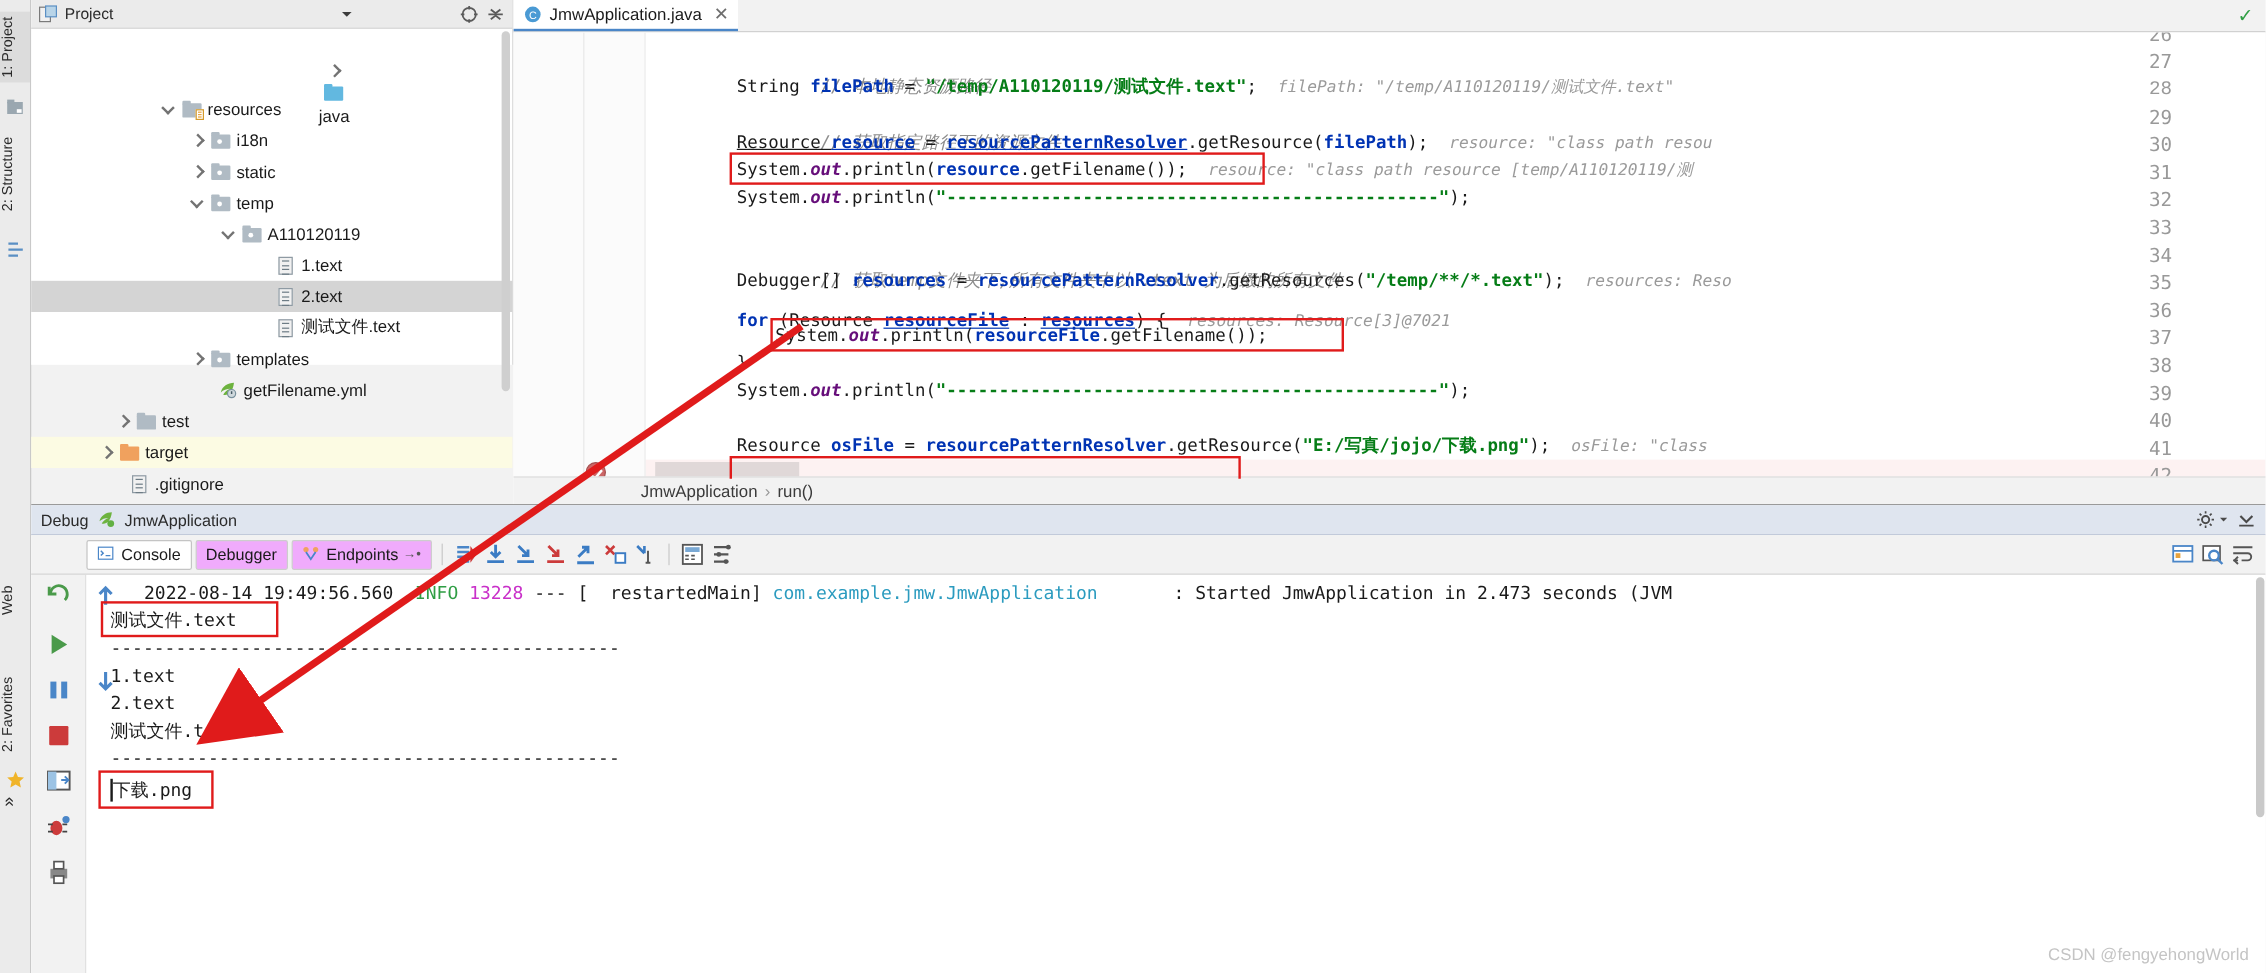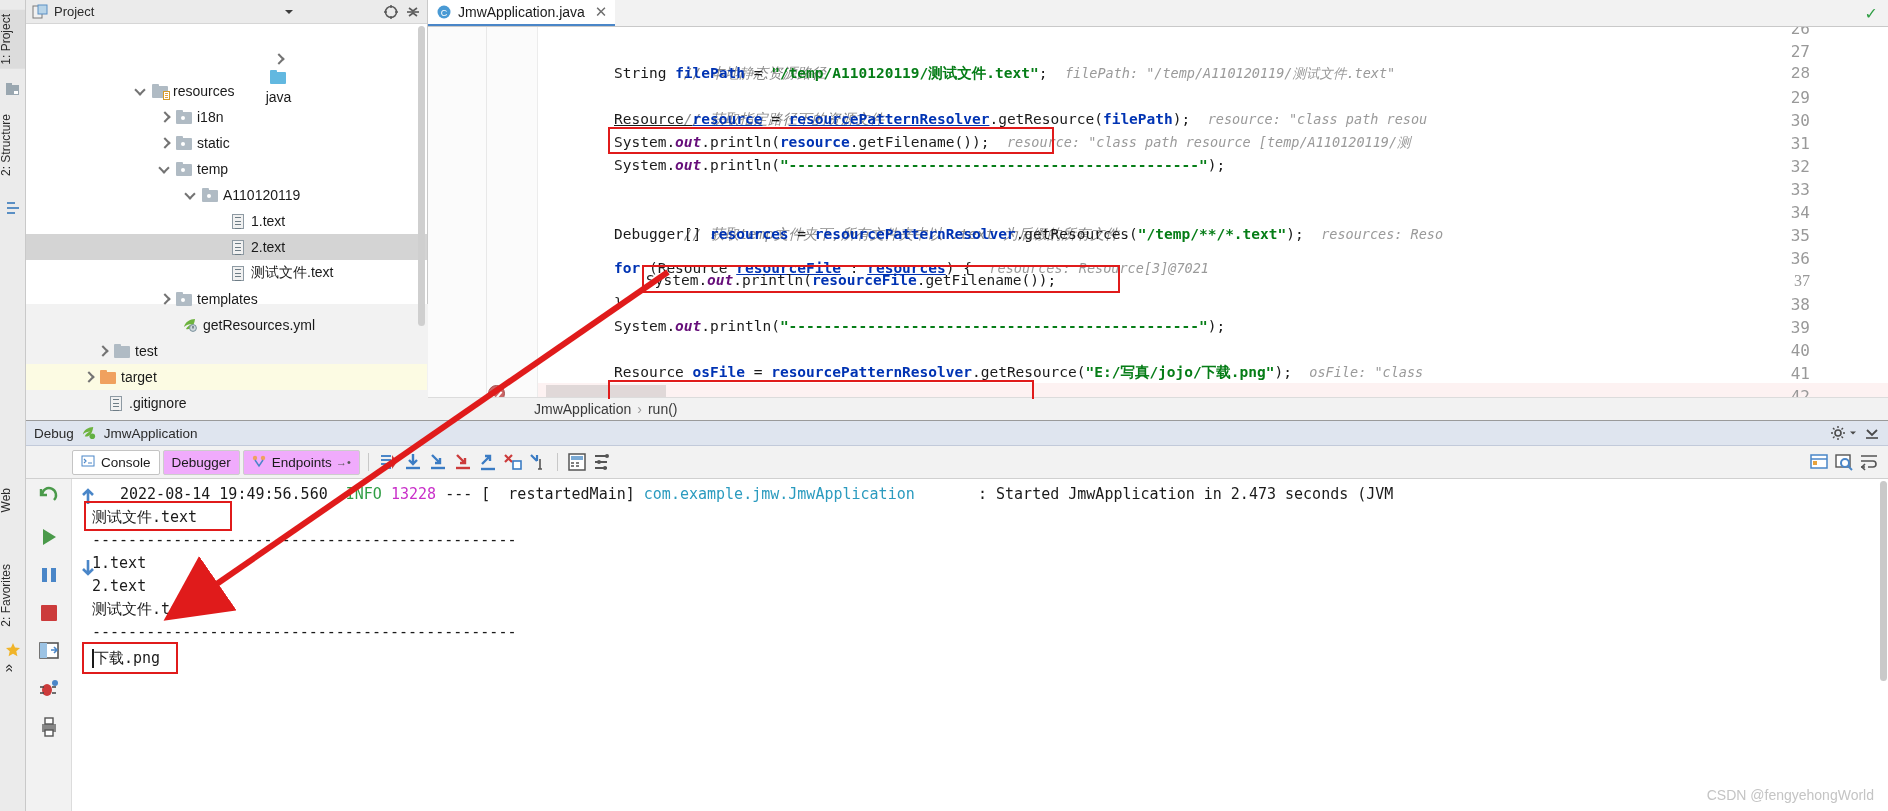--- a/index.html
+++ b/index.html
@@ -359,21 +359,21 @@
       </div>
 
       <div class="trow" style="position:absolute; top:288px; left:0; right:0; padding-left:156px;">
         <span class="fico">
           <svg width="17" height="15" viewBox="0 0 17 15">
               <path d="M13 1C8 1 3 4 2 9c2-2 5-3 8-3-3 1-5 3-6 5 4 1 8-2 9-10z" fill="#6db33f"></path>
               <circle cx="11" cy="10" r="3.4" fill="#cfd8dc" stroke="#78909c"></circle>
               <path d="M11 8v2.4" stroke="#455a64" stroke-width="1.2"></path>
             </svg>
         </span>
-        <span>getResources.yml</span>
+        <span>getFilename.yml</span>
       </div>
 
       <div class="trow" style="position:absolute; top:314px; left:0; right:0; padding-left:70px;">
         <span class="twist r"></span>
         <span class="fico folder gray"></span>
         <span>test</span>
       </div>
 
       <div class="trow hl" style="position:absolute; top:340px; left:0; right:0; padding-left:56px;">
         <span class="twist r"></span>
@@ -436,21 +436,21 @@
       <div class="lnum" style="top:15px;">27</div>
       <div class="lnum" style="top:38px;font-family:Liberation Mono, monospace;">28</div>
       <div class="lnum" style="top:61px;">29</div>
       <div class="lnum" style="top:84px;">30</div>
       <div class="lnum" style="top:107px;">31</div>
       <div class="lnum" style="top:130px;">32</div>
       <div class="lnum" style="top:153px;">33</div>
       <div class="lnum" style="top:176px;">34</div>
       <div class="lnum" style="top:199px;">35</div>
       <div class="lnum" style="top:222px;">36</div>
-      <div class="lnum" style="top:245px;font-family:Liberation Serif, serif;">37</div>
+      <div class="lnum" style="top:245px;">37</div>
       <div class="lnum" style="top:268px;">38</div>
       <div class="lnum" style="top:291px;">39</div>
       <div class="lnum" style="top:314px;">40</div>
       <div class="lnum" style="top:337px;">41</div>
       <div class="lnum" style="top:360px;">42</div>
 
       <div class="codeline" style="top:12px; left:186px;">
         <span class="cmt">// 本地静态资源路径</span>
       </div>
 

